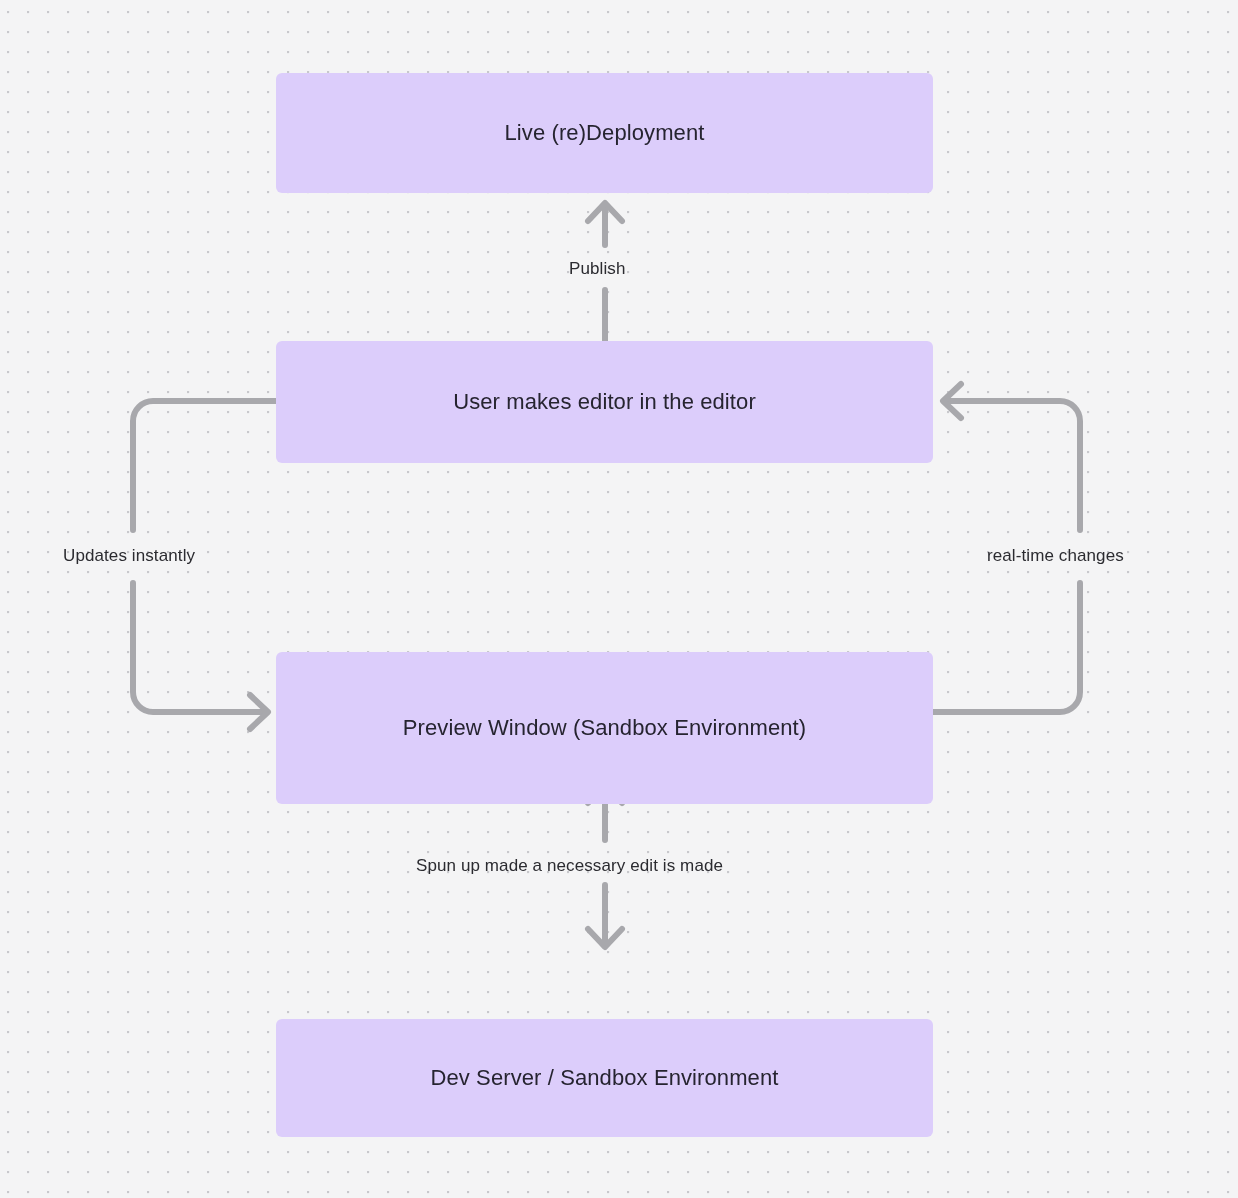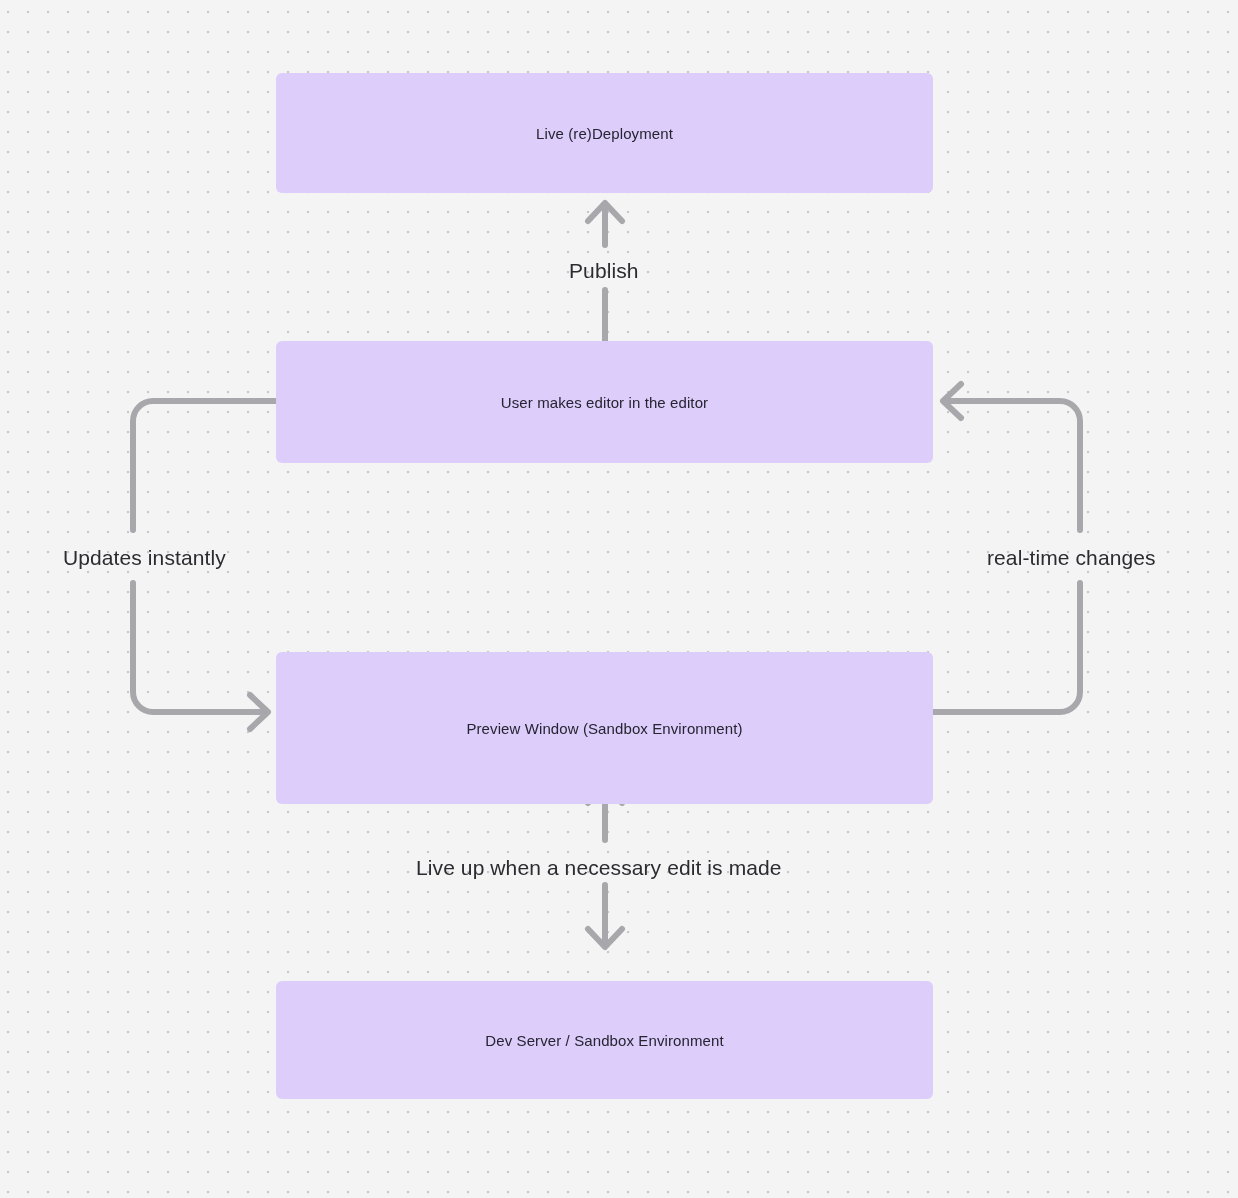--- a/index.html
+++ b/index.html
@@ -36,35 +36,35 @@
   .node {
     position: absolute;
     background: #dccdfb;
     border-radius: 6px;
     display: flex;
     align-items: center;
     justify-content: center;
     box-sizing: border-box;
   }
   .node-label {
-    font-size: 15px;
+    font-size: 22px;
     color: #262430;
     letter-spacing: 0.1px;
     text-align: center;
     white-space: nowrap;
   }
 
   #node-live      { left: 276px; top: 73px;  width: 657px; height: 120px; }
   #node-editor    { left: 276px; top: 341px; width: 657px; height: 122px; }
   #node-preview   { left: 276px; top: 652px; width: 657px; height: 152px; }
-  #node-devserver { left: 276px; top: 981px; width: 657px; height: 118px; }
+  #node-devserver { left: 276px; top: 1019px; width: 657px; height: 118px; }
 
   .edge-label {
     position: absolute;
-    font-size: 21px;
+    font-size: 17px;
     color: #2b2b30;
     white-space: nowrap;
     letter-spacing: 0.1px;
     background: transparent;
   }
   #label-publish       { left: 569px; top: 259px; }
   #label-updates       { left: 63px;  top: 546px; }
   #label-realtime      { left: 987px; top: 546px; }
   #label-spunup        { left: 416px; top: 856px; }
 </style>
@@ -113,15 +113,15 @@
     <span class="node-label">Preview Window (Sandbox Environment)</span>
   </div>
 
   <div class="node" id="node-devserver">
     <span class="node-label">Dev Server / Sandbox Environment</span>
   </div>
 
   <div class="edge-label" id="label-publish">Publish</div>
   <div class="edge-label" id="label-updates">Updates instantly</div>
   <div class="edge-label" id="label-realtime">real-time changes</div>
-  <div class="edge-label" id="label-spunup">Live up when a necessary edit is made</div>
+  <div class="edge-label" id="label-spunup">Spun up made a necessary edit is made</div>
 
 </div>
 
 </body></html>

